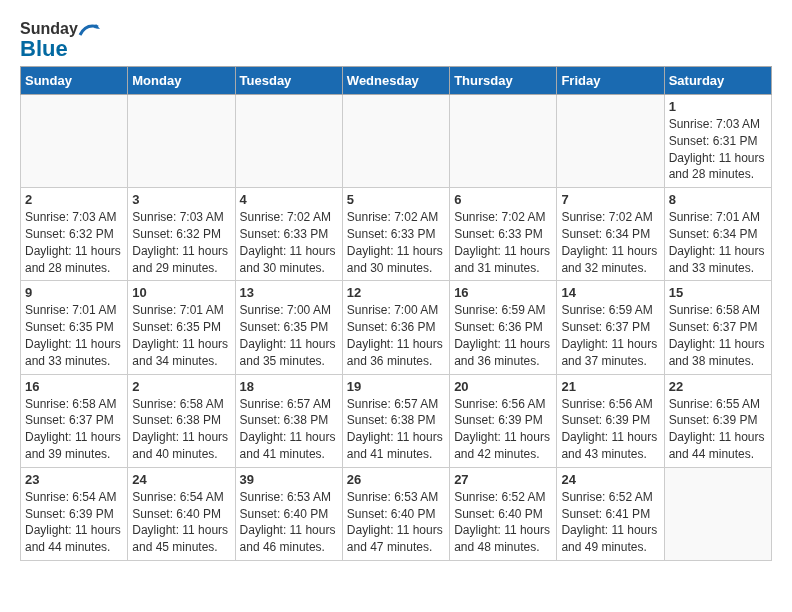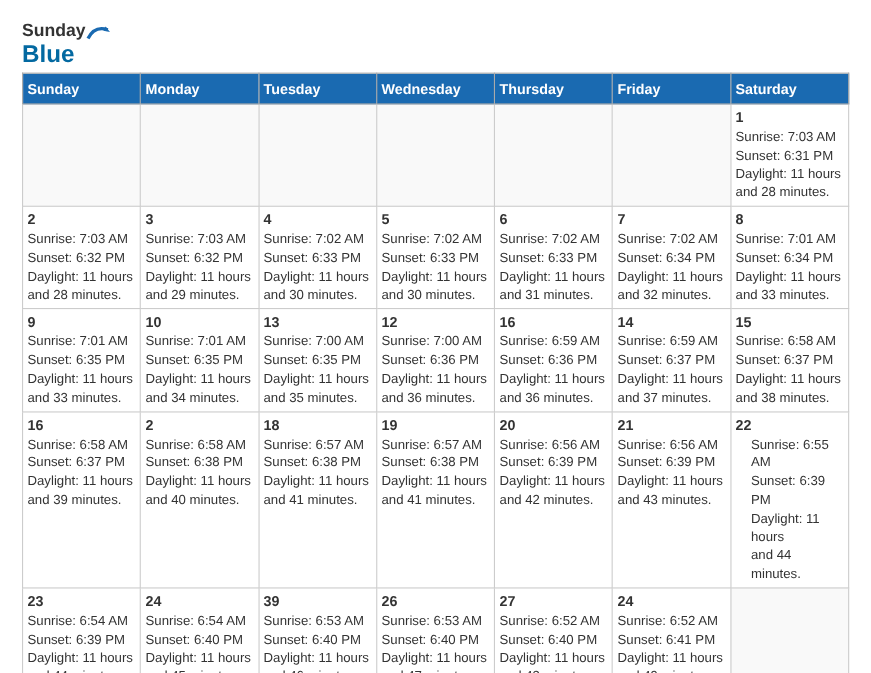--- a/index.html
+++ b/index.html
@@ -261,21 +261,21 @@
         </td>
         <td>
           <span class="day-num">21</span>
           <div class="day-info" style="white-space: pre-line;">Sunrise: 6:56 AM
 Sunset: 6:39 PM
 Daylight: 11 hours
 and 43 minutes.</div>
         </td>
         <td>
           <span class="day-num">22</span>
-          <div class="day-info" style="white-space: pre-line; margin-left: 14px;">Sunrise: 6:55 AM
+          <div class="day-info" style="white-space: pre-line;">Sunrise: 6:55 AM
 Sunset: 6:39 PM
 Daylight: 11 hours
 and 44 minutes.</div>
         </td>
       </tr>
       <tr>
         <td>
           <span class="day-num">23</span>
           <div class="day-info" style="white-space: pre-line;">Sunrise: 6:54 AM
 Sunset: 6:39 PM

